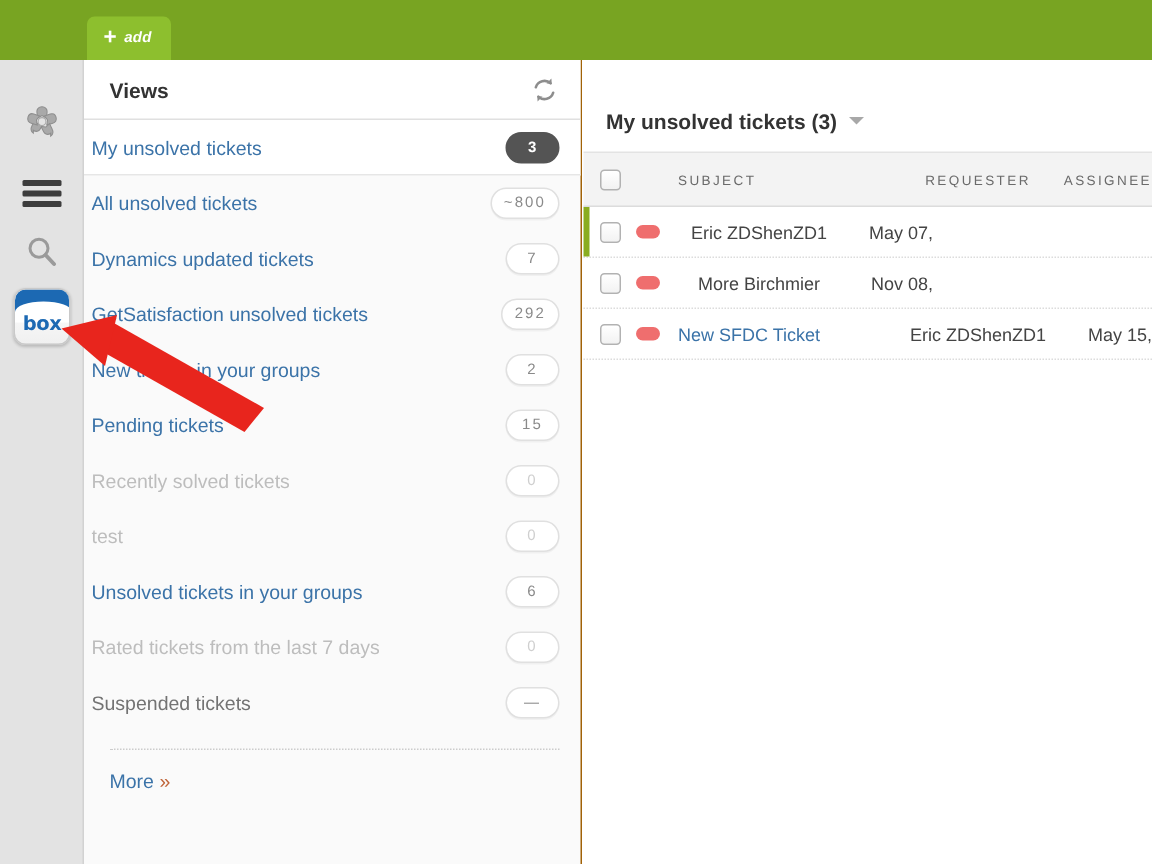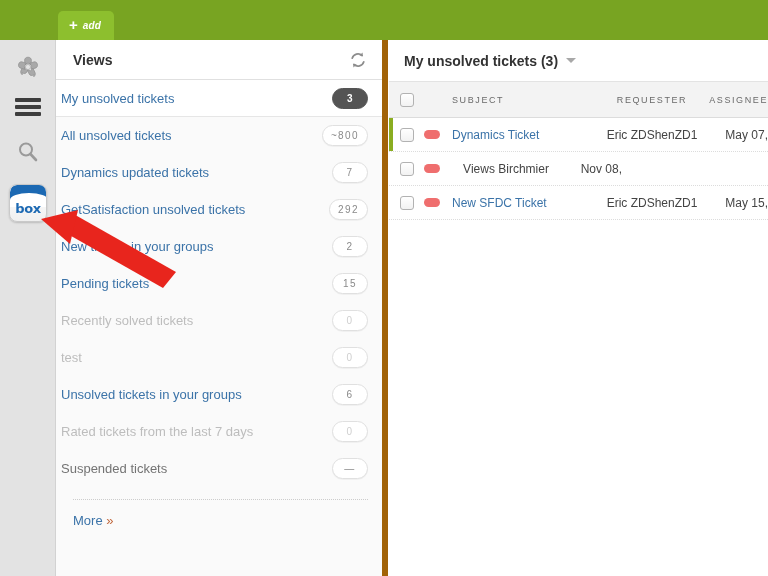--- a/index.html
+++ b/index.html
@@ -35,21 +35,21 @@
   }
 
   
   .rail {
     position: absolute; left: 0; top: 40px; width: 56px; height: 536px;
     background: #e3e3e3;
     border-right: 1px solid #d2d2d2;
   }
   .rail-icon {
     position: absolute; left: 0; width: 56px;
-    display: flex; align-items: flex-start; justify-content: center;
+    display: flex; align-items: flex-end; justify-content: center;
     cursor: pointer;
   }
   #rail-settings { top: 14px; height: 40px; }
   #rail-menu     { top: 58px; height: 40px; }
   #rail-search   { top: 100px; height: 40px; }
   #rail-box      { top: 144px; height: 46px; }
 
   .hamburger { width: 26px; height: 18px; display: flex; flex-direction: column; justify-content: space-between; }
   .hamburger i { display: block; height: 4px; background: #3d3d3d; border-radius: 1px; }
 
@@ -73,21 +73,21 @@
     position: absolute; left: 0; right: 0; bottom: 5px;
     text-align: center; font-size: 13px; font-weight: bold;
     color: #1c69b3; letter-spacing: -.3px;
     font-family: "DejaVu Sans", sans-serif;
   }
 
   
   .views-panel {
     position: absolute; left: 56px; top: 40px; width: 332px; height: 536px;
     background: #fafafa;
-    border-right: 6px solid #a16207;
+    border-right: 1px solid #a16207;
   }
   .views-head {
     position: relative; height: 40px; background: #ffffff;
     border-bottom: 1px solid #e0e0e0;
     display: flex; align-items: center;
   }
   .views-head .title {
     margin-left: 17px; font-size: 14px; font-weight: bold; color: #333;
   }
   .refresh-btn {
@@ -136,20 +136,21 @@
 
   
   .main {
     position: absolute; left: 389px; top: 40px; width: 379px; height: 536px;
     background: #ffffff;
   }
   .main-head {
     height: 42px; display: flex; align-items: center;
     padding-left: 15px; background: #ffffff;
     border-bottom: 1px solid #e3e3e3;
+    margin-top: 20px;
   }
   .main-head .mtitle { font-size: 14px; font-weight: bold; color: #333; }
   .caret {
     width: 0; height: 0; margin-left: 8px;
     border-left: 5px solid transparent; border-right: 5px solid transparent;
     border-top: 5px solid #a8a8a8; cursor: pointer;
   }
 
   .thead {
     display: flex; align-items: center; height: 36px;
@@ -328,33 +329,32 @@
       <span class="th col-assignee">Assignee</span>
     </div>
 
     <div class="trow flag">
       <span class="cb-cell">
         <span class="chk"></span>
       </span>
       <span class="pill-cell">
         <span class="pill"></span>
       </span>
-      <span class="tcell link col-subject">Dynamics Ticket</span>
       <span class="tcell col-requester">Eric ZDShenZD1</span>
       <span class="tcell col-assignee">May 07,</span>
     </div>
 
     <div class="trow">
       <span class="cb-cell">
         <span class="chk"></span>
       </span>
       <span class="pill-cell">
         <span class="pill"></span>
       </span>
-      <span class="tcell col-requester">Views Birchmier</span>
+      <span class="tcell col-requester">More Birchmier</span>
       <span class="tcell col-assignee">Nov 08,</span>
     </div>
 
     <div class="trow">
       <span class="cb-cell">
         <span class="chk"></span>
       </span>
       <span class="pill-cell">
         <span class="pill"></span>
       </span>

